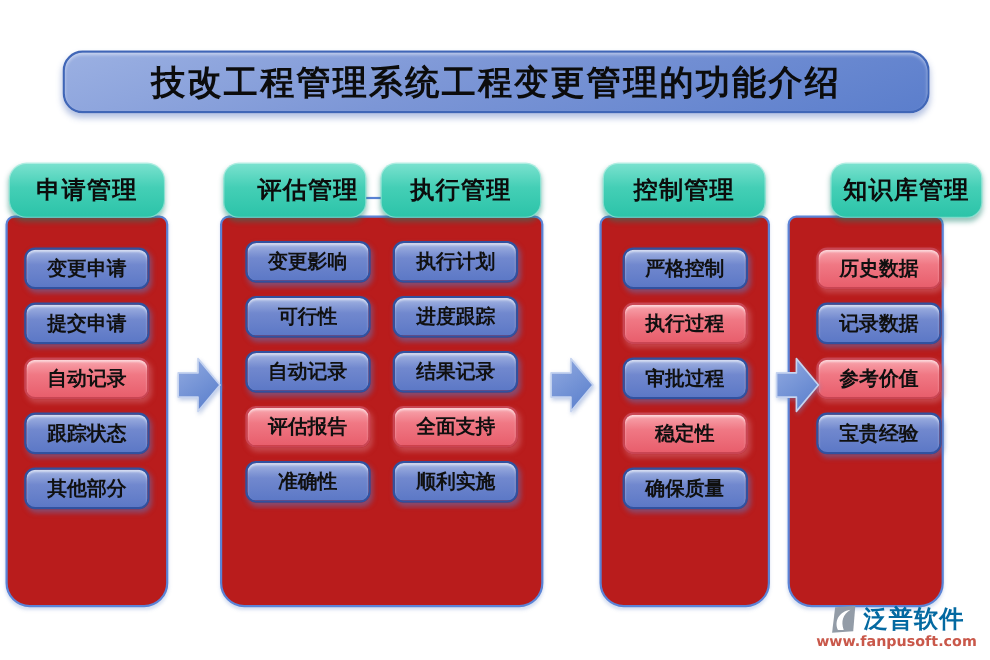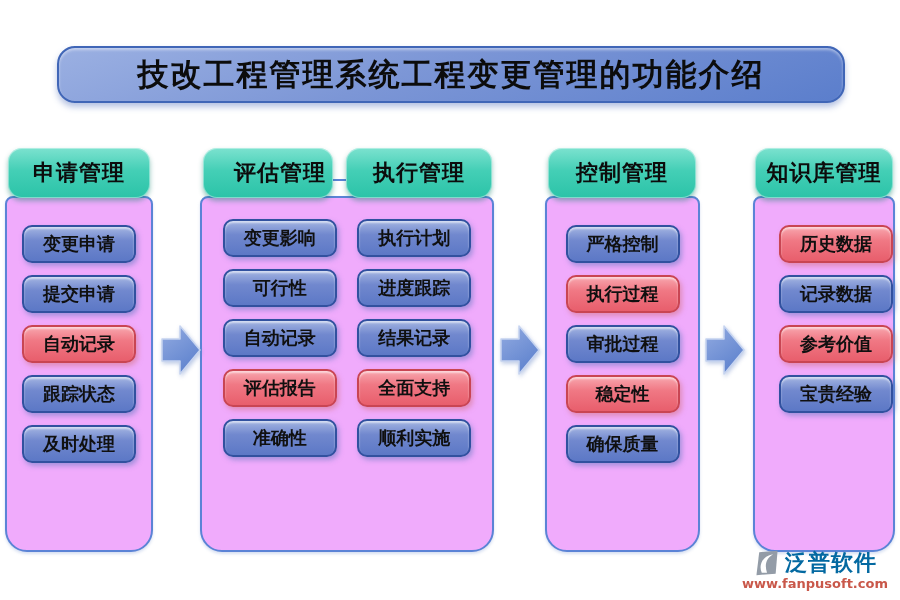--- a/index.html
+++ b/index.html
@@ -11,41 +11,41 @@
   .title-banner{
     position:absolute;left:57px;top:46px;width:788px;height:57px;
     box-sizing:border-box;border:2px solid #4066B7;border-radius:18px;
     background:linear-gradient(160deg,#9BB0E2 0%,#7C96D6 45%,#5B7ECC 100%);
     box-shadow:0 4px 6px rgba(90,120,190,.45), inset 0 2px 3px rgba(255,255,255,.45);
     display:flex;align-items:center;justify-content:center;
     font-size:31px;font-weight:bold;color:#0c0c0c;letter-spacing:2px;
   }
   
   .panel-body{
-    position:absolute;top:196px;height:356px;box-sizing:border-box;background:#f0abfc;
+    position:absolute;top:196px;height:356px;box-sizing:border-box;background:#b91c1c;
     border:2px solid #5B83D6;border-radius:8px 8px 22px 22px;
     box-shadow:0 2px 3px rgba(120,150,210,.30);
     display:flex;flex-direction:column;align-items:center;padding-top:27px;gap:12px;
   }
   #body-1{left:5px;width:148px;}
   #body-23{left:200px;width:294px;flex-direction:row;align-items:flex-start;
            justify-content:space-evenly;padding-top:0;gap:0;}
   #body-4{left:545px;width:155px;}
-  #body-5{left:753px;width:142px;padding-left:24px;}
+  #body-5{left:716px;width:142px;padding-left:24px;}
   .btn-col{display:flex;flex-direction:column;align-items:center;padding-top:21px;gap:12px;}
   
   .col-header{
     position:absolute;top:148px;height:50px;box-sizing:border-box;z-index:3;
     border-radius:14px;
     background:linear-gradient(180deg,#7CE2CF 0%,#44CFB6 45%,#2BC3A8 100%);
     box-shadow:0 3px 5px rgba(24,130,110,.45), inset 0 0 0 1px rgba(255,255,255,.4);
     display:flex;align-items:center;justify-content:center;
     font-size:22px;font-weight:bold;color:#0c0c0c;letter-spacing:1px;
   }
-  #header-1{left:8px;width:142px;}
+  #header-1{left:8px;width:142px;border-radius:16px;}
   #header-2{left:203px;width:130px;padding-left:24px;}
   #header-3{left:346px;width:146px;}
   #header-4{left:548px;width:148px;}
   #header-5{left:755px;width:138px;}
   .header-connector{position:absolute;left:331px;top:179px;width:17px;height:2px;
     background:#5B83D6;z-index:2;}
   
   .pill{
     width:114px;height:38px;box-sizing:border-box;border-radius:10px;
     display:flex;align-items:center;justify-content:center;
@@ -83,21 +83,21 @@
   <div class="col-header" id="header-3">执行管理</div>
   <div class="col-header" id="header-4">控制管理</div>
   <div class="col-header" id="header-5">知识库管理</div>
   <div class="header-connector"></div>
 
   <div class="panel-body" id="body-1">
     <div class="pill" data-variant="blue">变更申请</div>
     <div class="pill" data-variant="blue">提交申请</div>
     <div class="pill" data-variant="red">自动记录</div>
     <div class="pill" data-variant="blue">跟踪状态</div>
-    <div class="pill" data-variant="blue">及时处理</div>
+    <div class="pill" data-variant="blue">其他部分</div>
   </div>
 
   <div class="panel-body" id="body-23">
     <div class="btn-col">
       <div class="pill" data-variant="blue">变更影响</div>
       <div class="pill" data-variant="blue">可行性</div>
       <div class="pill" data-variant="blue">自动记录</div>
       <div class="pill" data-variant="red">评估报告</div>
       <div class="pill" data-variant="blue">准确性</div>
     </div>

